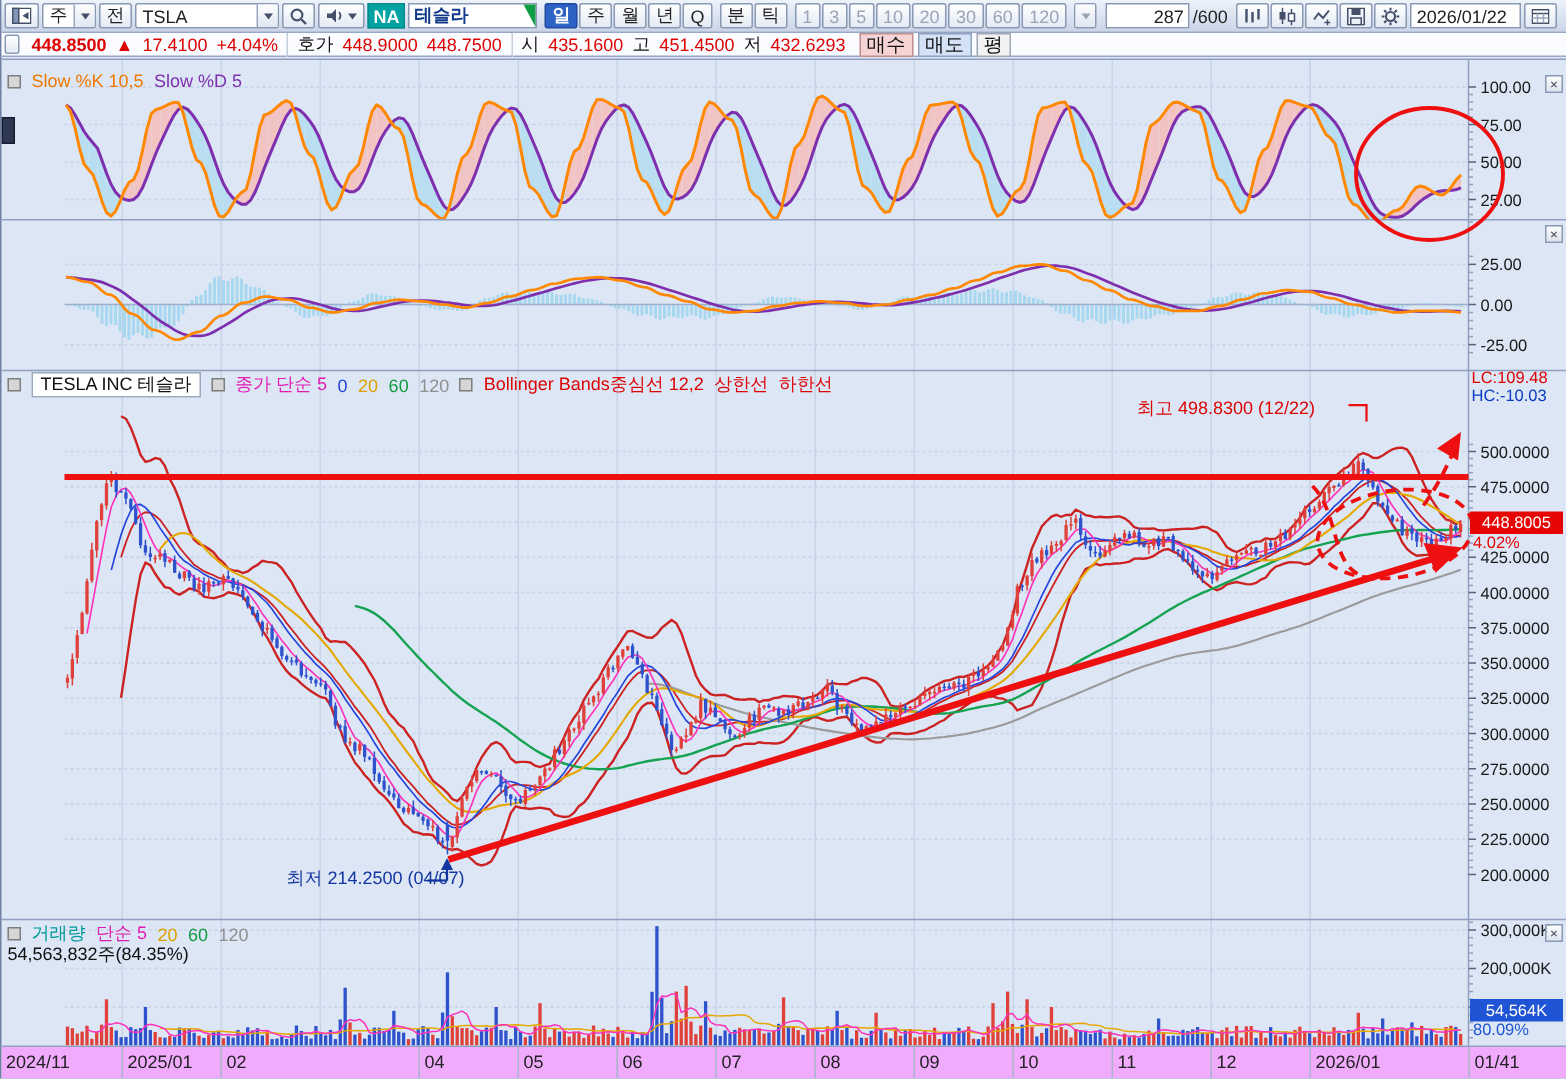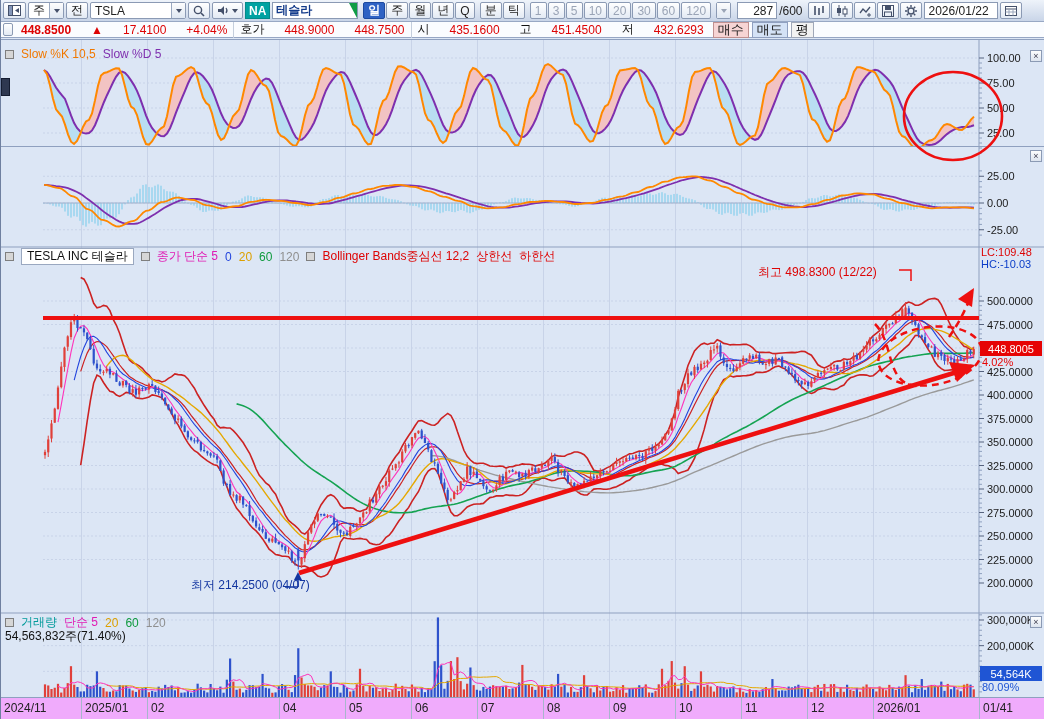--- a/index.html
+++ b/index.html
@@ -16,28 +16,28 @@
   .combo{display:flex;align-items:center;height:17px;background:#fff;border:1px solid #8b9ab4;border-radius:2px;box-sizing:border-box;}
   .combo .val{padding:0 4px;}
   .carrow{width:13px;height:15px;background:linear-gradient(#fdfdfd,#dfe7f2);border-left:1px solid #9aa8c0;
     display:flex;align-items:center;justify-content:center;}
   .tri{width:0;height:0;border-left:3px solid transparent;border-right:3px solid transparent;border-top:4px solid #44506a;}
   #na-badge{background:#00a2a2;color:#fff;font-weight:bold;height:17px;display:flex;align-items:center;padding:0 3px;border:1px solid #048a8a;box-sizing:border-box;}
   #name-field{position:relative;height:17px;width:86px;background:#fff;border:1px solid #8b9ab4;box-sizing:border-box;
     display:flex;align-items:center;padding:0 3px;color:#123a8a;font-weight:bold;}
   #name-field .corner{position:absolute;right:0;top:0;width:0;height:0;border-left:8px solid transparent;border-top:15px solid #0f9d46;}
   .seg{display:flex;gap:1px;margin-left:3px;}
-  #count-field{width:40px;height:17px;background:#fff;border:1px solid #8b9ab4;box-sizing:border-box;
+  #count-field{width:56px;height:17px;background:#fff;border:1px solid #8b9ab4;box-sizing:border-box;
     display:flex;align-items:center;justify-content:flex-end;padding:0 3px;}
   #date-field{width:74px;height:17px;background:#fff;border:1px solid #8b9ab4;box-sizing:border-box;display:flex;align-items:center;padding:0 4px;}
   .ico-svg{display:block;}
   
   #infobar{position:absolute;left:0;top:22px;width:1044px;height:16px;background:#fafcff;border-bottom:1px solid #96a6c4;
     display:flex;align-items:center;font-size:12px;color:#111;box-sizing:border-box;}
-  .if-seg{display:flex;align-items:center;gap:20px;padding:0 6px;height:16px;border-right:1px solid #c4cedd;white-space:nowrap;}
+  .if-seg{display:flex;align-items:center;gap:6px;padding:0 6px;height:16px;border-right:1px solid #c4cedd;white-space:nowrap;}
   .red{color:#dd0404;} .blue{color:#0a3cc8;}
   .mini-btn{height:14px;display:flex;align-items:center;padding:0 4px;border:1px solid #a0a8b8;margin-left:3px;font-size:13px;}
   #buy-btn{background:#f6d4d4;border-color:#c09090;}
   #sell-btn{background:#d4e2f6;border-color:#90a0c0;}
   #flat-btn{background:#f2f2f2;}
   
   .hdr{position:absolute;display:flex;align-items:center;gap:7px;font-size:12px;white-space:nowrap;pointer-events:none;}
   .sq{width:7px;height:7px;background:#d6d6d6;border:1px solid #7e7e7e;display:inline-block;}
   .chip{background:#fff;border:1px solid #9aa8c0;padding:0 5px;height:15px;display:flex;align-items:center;color:#111;}
   .orange{color:#f07800;} .purple{color:#7e2fae;} .magenta{color:#e01cb4;}
@@ -1949,21 +1949,21 @@
     <span class="red">하한선</span>
   </div>
   <div class="hdr" style="left:4px;top:614px">
     <span class="sq"></span>
     <span class="teal">거래량</span>
     <span class="magenta">단순 5</span>
     <span class="gold">20</span>
     <span class="green">60</span>
     <span class="gray">120</span>
   </div>
-  <div class="annot" style="left:4px;top:628px;color:#111">54,563,832주(71.40%)</div>
+  <div class="annot" style="left:4px;top:628px;color:#111">54,563,832주(84.35%)</div>
 
   <div class="annot" style="left:757px;top:264px;color:#dd0404">최고 498.8300 (12/22)</div>
   <div class="annot" style="left:190px;top:577px;color:#1336a0">최저 214.2500 (04/07)</div>
   <div class="annot" style="left:980px;top:246px;color:#dd0404;font-size:11px">LC:109.48</div>
   <div class="annot" style="left:980px;top:258px;color:#0a3cc8;font-size:11px">HC:-10.03</div>
   <div class="badge" style="top:341px;background:#e60404">448.8005</div>
   <div class="annot" style="left:981px;top:356px;color:#e60404;font-size:11px">4.02%</div>
   <div class="badge" style="top:666px;background:#1f55d4">54,564K</div>
   <div class="annot" style="left:981px;top:681px;color:#1f55d4;font-size:11px">80.09%</div>
 

